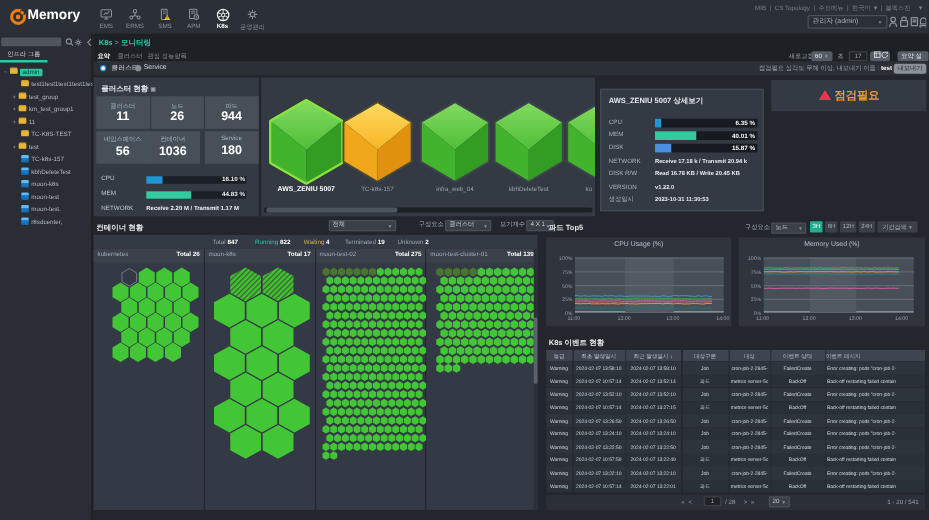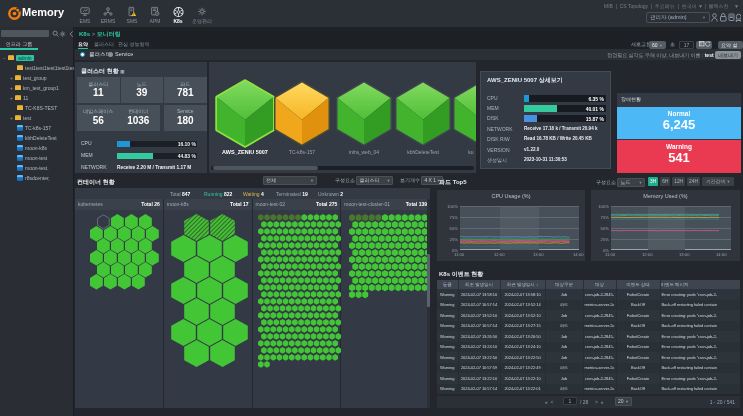--- a/index.html
+++ b/index.html
@@ -223,25 +223,25 @@
 
   <div id="dash">
     <div class="panel" id="p1">
       <div class="ptitle">클러스터 현황 <span style="color:#9aa2ac;font-size:4.5px">▣</span></div>
       <div class="statCell" style="left:2px;top:15px">
           <div class="sl">클러스터</div>
           <div class="sv">11</div>
         </div>
       <div class="statCell" style="left:45.5px;top:15px">
           <div class="sl">노드</div>
-          <div class="sv">39</div>
+          <div class="sv">26</div>
         </div>
       <div class="statCell" style="left:89px;top:15px">
           <div class="sl">파드</div>
-          <div class="sv">781</div>
+          <div class="sv">944</div>
         </div>
       <div class="statCell" style="left:2px;top:42.5px">
           <div class="sl">네임스페이스</div>
           <div class="sv">56</div>
         </div>
       <div class="statCell" style="left:42px;top:42.5px">
           <div class="sl">컨테이너</div>
           <div class="sv">1036</div>
         </div>
       <div class="statCell" style="left:89px;top:42.5px">
@@ -332,31 +332,21 @@
           </span></div>
       <div class="dRow" style="top:42px">DISK<span class="dTrack">
             <span class="dFill" style="width:15.9%;background:#4a90e2"></span>
             <span class="dPct">15.87 %</span>
           </span></div>
       <div class="dRow" style="top:53px">NETWORK<span style="position:absolute;left:37px;font-size:4.6px"><b>Receive 17.18 k / Transmit 20.94 k</b></span></div>
       <div class="dRow" style="top:63px">DISK R/W<span style="position:absolute;left:37px;font-size:4.6px"><b>Read 16.78 KB / Write 20.45 KB</b></span></div>
       <div class="dRow" style="top:74px">VERSION<span style="position:absolute;left:37px;font-size:4.6px"><b>v1.22.0</b></span></div>
       <div class="dRow" style="top:84px">생성일시<span style="position:absolute;left:37px;font-size:4.6px"><b>2023-10-31 11:30:53</b></span></div>
     </div>
-    <div class="panel" id="p4b">
-      <div style="position:absolute;left:4px;top:3px;font-size:5px;color:#d8dde2">장애현황</div>
-      <div id="normBox">
-          <div class="smallN">Normal</div>
-          <div class="bigN">6,245</div>
-        </div>
-      <div id="warnBox">
-          <div class="smallN">Warning</div>
-          <div class="bigN">541</div>
-        </div>
-    </div>
+    <div class="panel" id="p4a"><span id="insTxt"><span id="insTri"></span>점검필요</span></div>
 
     <div id="cHdr">
       <span class="ptitle" style="left:2px;top:2px">컨테이너 현황</span>
       <span class="selD" style="left:188px"><span class="selBox" style="width:54px">전체<span style="float:right" class="car2">▼</span></span></span>
       <span class="selD" style="left:260px">구성요소 <span class="selBox" style="width:37px">클러스터<span style="float:right" class="car2">▼</span></span></span>
       <span class="selD" style="left:325px">보기개수 <span class="selBox" style="width:22px">4 X 1<span style="float:right" class="car2">▼</span></span></span>
     </div>
     <div id="cTotals">
         <span style="position:absolute;left:95px;top:3px">Total <b>847</b></span>
       <span style="position:absolute;left:129px;top:3px;color:#2ec7a4">Running <b>822</b></span>

